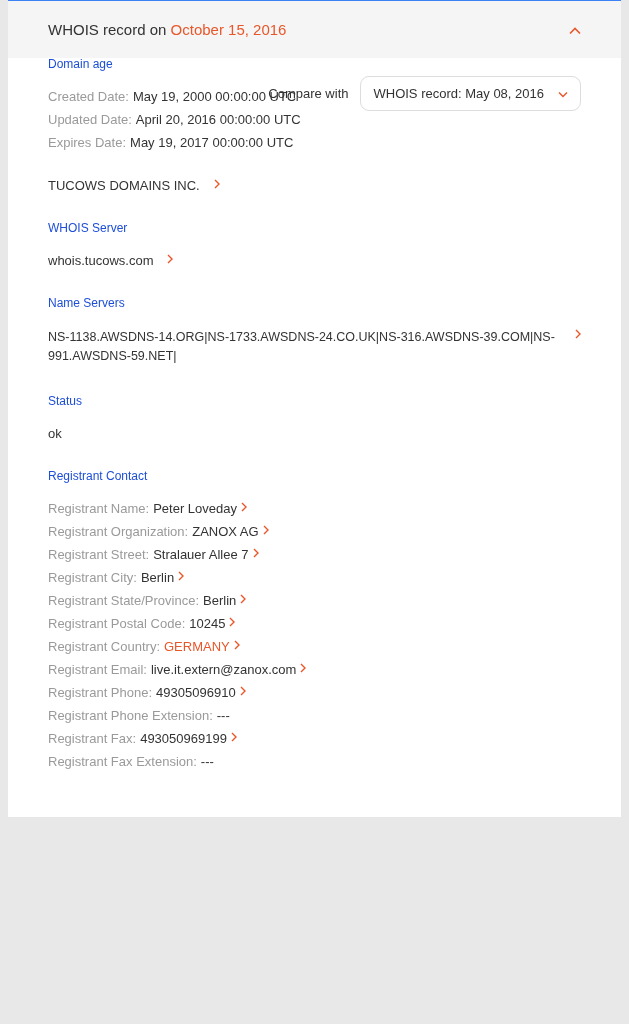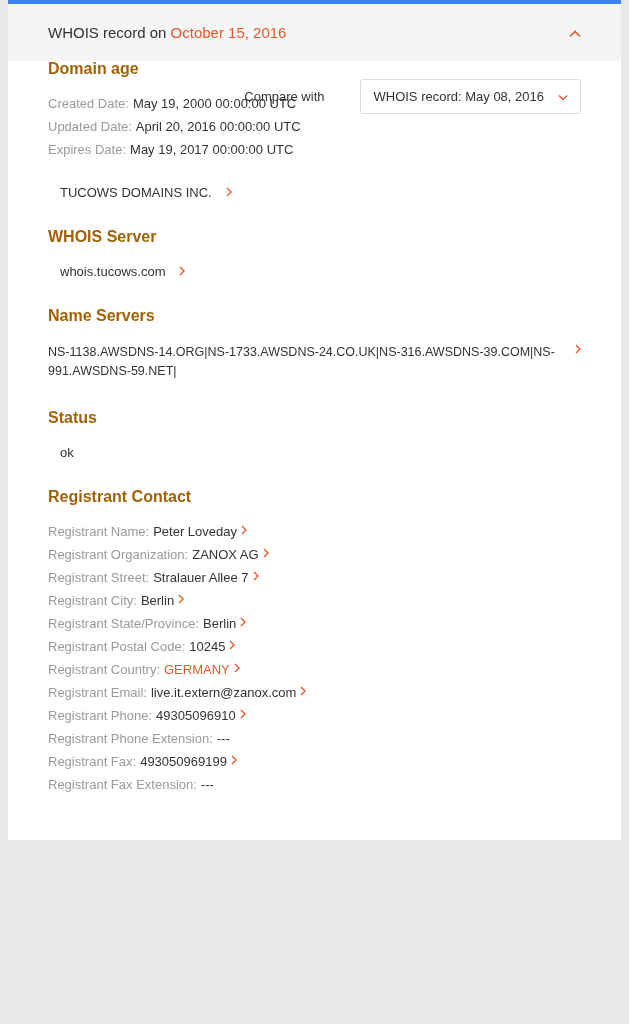--- a/index.html
+++ b/index.html
@@ -6,21 +6,21 @@
     body {
       font-family: -apple-system, BlinkMacSystemFont, "Segoe UI", Helvetica, Arial, sans-serif;
       background: #e8e8e8;
       width: 629px;
       font-size: 13px;
       color: #333;
     }
     .container {
       background: #fff;
       margin: 0 8px;
-      border-top: 4px solid #3b82f6;
+      border-top: 1px solid #3b82f6;
     }
     .header-bar {
       background: #f5f5f5;
       padding: 20px 40px 20px 40px;
       display: flex;
       justify-content: space-between;
       align-items: center;
     }
     .header-title {
       font-size: 15px;
@@ -44,76 +44,74 @@
       align-items: center;
       gap: 12px;
       margin-bottom: 8px;
     }
     .compare-label {
       font-size: 13px;
       color: #333;
     }
     .compare-select {
       border: 1px solid #ddd;
-      border-radius: 3px;
+      border-radius: 9px;
       padding: 9px 12px;
       font-size: 13px;
       color: #333;
       display: flex;
       align-items: center;
       gap: 14px;
       cursor: pointer;
       background: #fff;
-      margin-left: 24px;
     }
     .compare-chevron {
       color: #e8572a;
       font-size: 11px;
     }
     .compare-note {
       color: #9a9a9a;
       font-size: 12px;
       line-height: 1.5;
       margin-left: 280px;
       margin-bottom: 8px;
     }
     .section {
       margin-top: 28px;
     }
     .section-first {
       margin-top: -62px;
       width: 260px;
     }
     .section-title {
-      font-size: 16px;
-      color: #a16207;
+      font-size: 12px;
+      color: #1d4ed8;
       margin-bottom: 18px;
-      font-weight: 700;
+      font-weight: 400;
     }
     .field-row {
       display: flex;
       align-items: flex-start;
       margin-bottom: 8px;
       font-size: 13px;
     }
     .field-label {
       color: #9a9a9a;
       margin-right: 4px;
     }
     .field-value {
       color: #333;
     }
     .value-line {
       font-size: 13px;
       color: #333;
       margin-bottom: 8px;
       display: flex;
-      align-items: center;
+      align-items: flex-start;
       gap: 10px;
-      margin-left: 12px;
     }
     .chev-right {
       color: #e8572a;
       font-size: 12px;
       margin-left: 4px;
       cursor: pointer;
     }
     .ns-row {
       display: flex;
       gap: 6px;

